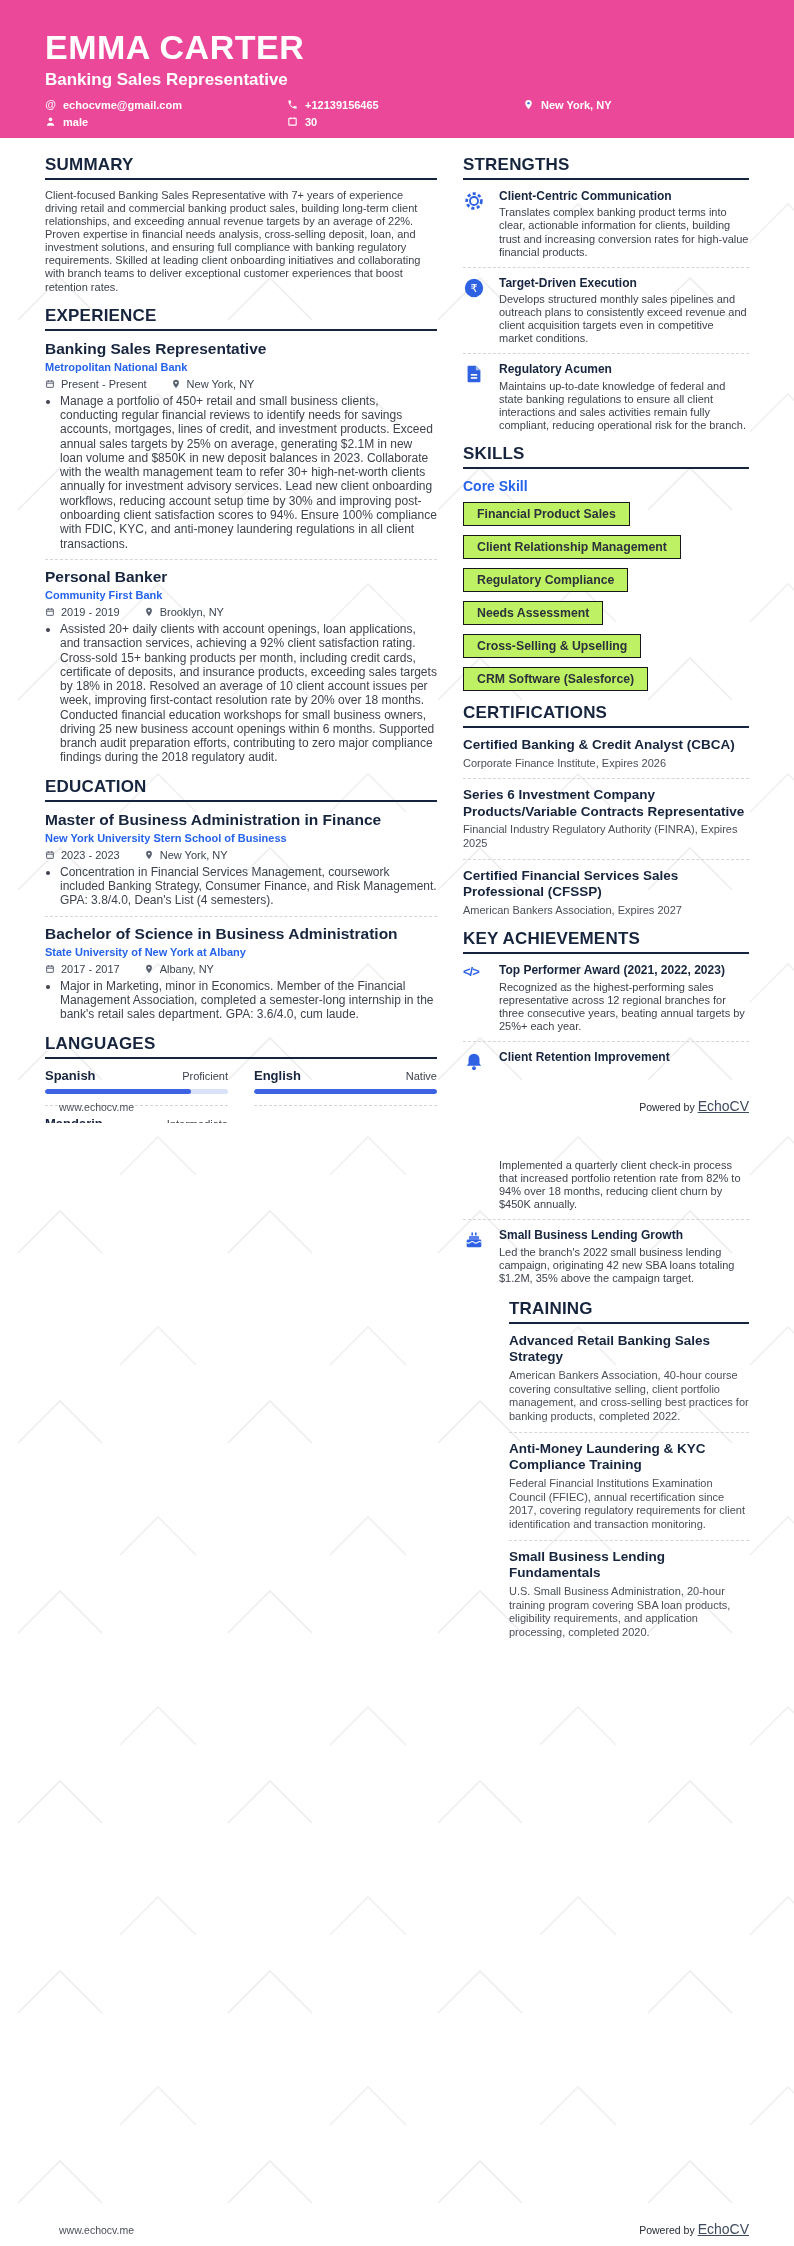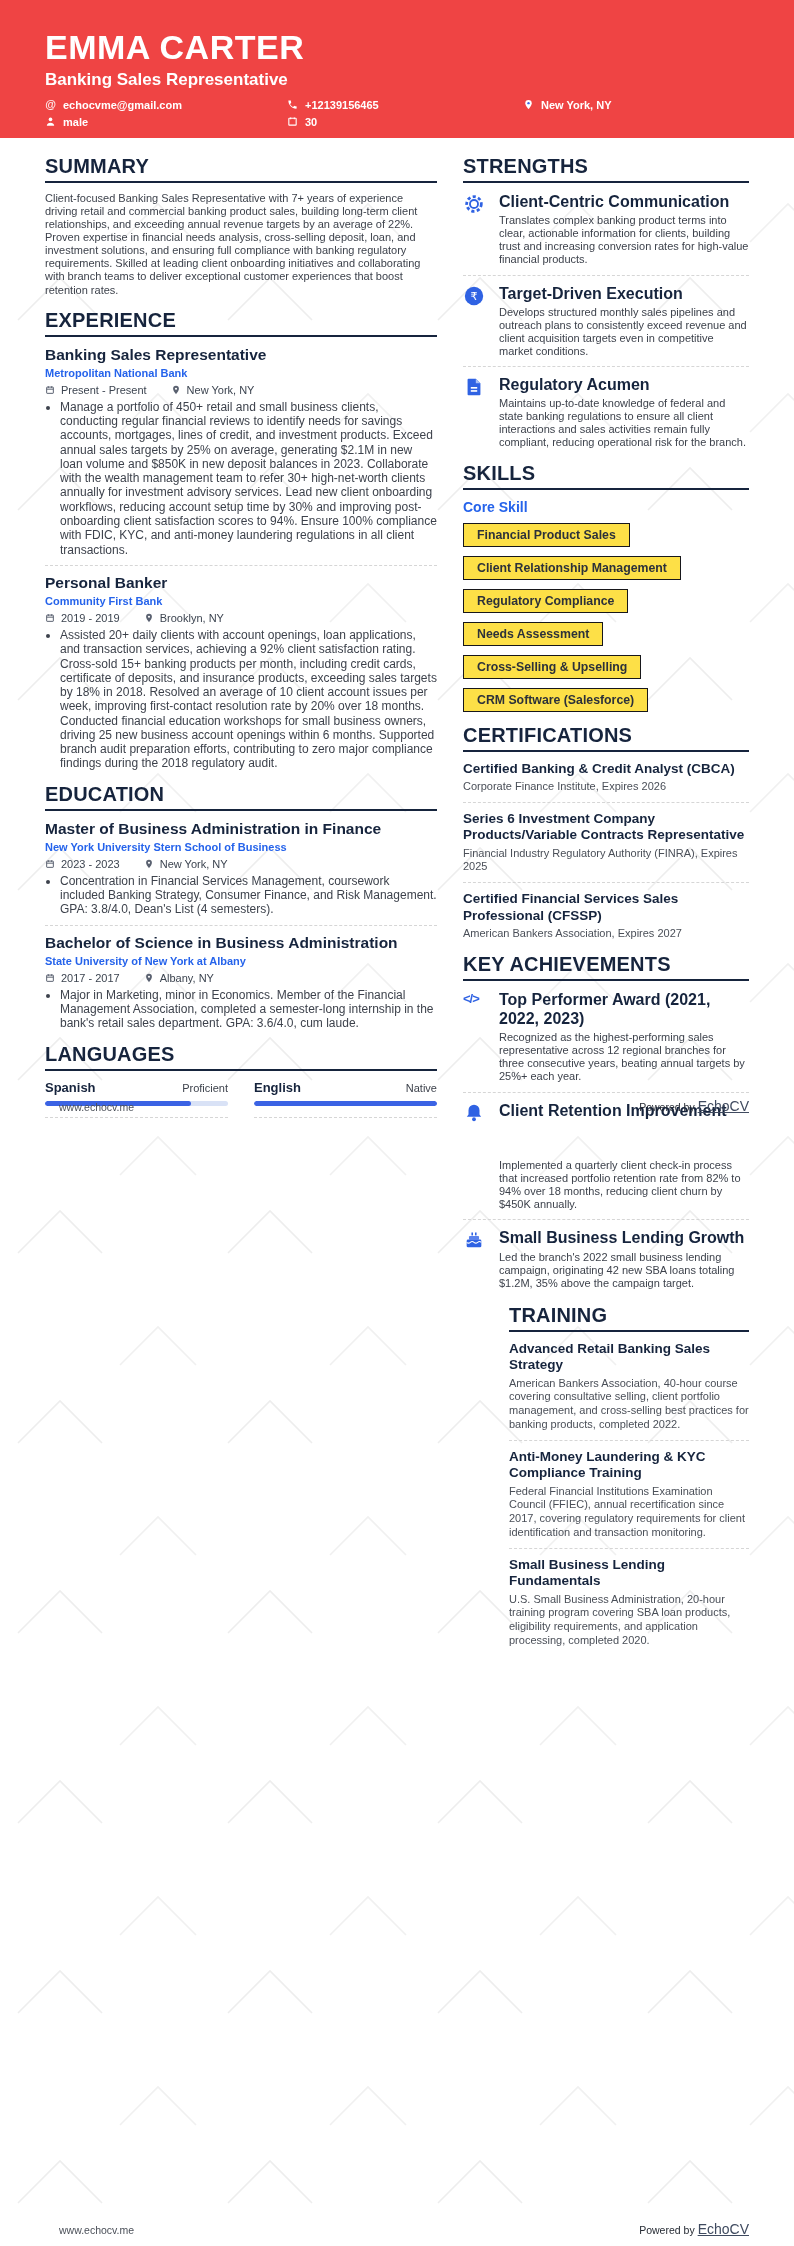--- a/index.html
+++ b/index.html
@@ -13,21 +13,21 @@
     width: 794px; height: 1123px;
     position: relative;
     background: #ffffff;
     overflow: hidden;
   }
   .watermark { position: absolute; inset: 0; z-index: 0; pointer-events: none; }
   .page-inner { position: relative; z-index: 1; height: 100%; }
 
   
   .hero {
-    background: #ef4444;
+    background: #ec4899;
     color: #fff;
     height: 138px;
     padding: 30px 45px 0 45px;
   }
   .hero h1 {
     font-size: 34px; font-weight: 800; letter-spacing: 0.5px;
     line-height: 1.05;
   }
   .hero-subtitle { font-size: 17px; font-weight: 700; margin-top: 4px; }
   .contact-grid {
@@ -41,21 +41,21 @@
   .cicon { width: 11px; height: 11px; flex: none; display: inline-flex; align-items: center; justify-content: center; }
   .cicon svg { width: 11px; height: 11px; display: block; }
   .at-glyph { font-size: 11px; font-weight: 700; line-height: 1; opacity: .9; }
 
   
   .cols { display: flex; gap: 26px; padding: 17px 45px 0 45px; }
   .col-left { width: 392px; flex: none; }
   .col-right { width: 286px; flex: none; }
 
   .sec {
-    font-size: 20px; font-weight: 800; color: #16243d;
+    font-size: 17px; font-weight: 800; color: #16243d;
     letter-spacing: 0.2px;
     border-bottom: 2.5px solid #16243d;
     padding-bottom: 3px; margin-bottom: 9px;
   }
   .section { margin-bottom: 12px; }
   .txt { font-size: 11px; line-height: 1.19; color: #3d424c; }
   .dashed { border-top: 1px dashed #d6d6d6; margin: 8px 0; }
 
   
   .job-title { font-size: 15.5px; font-weight: 600; color: #16243d; line-height: 1.2; margin-bottom: 3px; }
@@ -74,30 +74,30 @@
   .lang-bar { height: 5px; border-radius: 3px; background: #d9e2f6; margin-top: 6px; overflow: hidden; }
   .lang-fill { height: 100%; border-radius: 3px; background: #3b63e4; }
   .lang-dash { border-top: 1px dashed #d6d6d6; margin-top: 11px; margin-bottom: 10px; }
 
   
   .s-item { display: flex; gap: 12px; }
   .s-icon { width: 24px; flex: none; padding-top: 1px; color: #2f62e3; }
   .s-icon svg { width: 22px; height: 22px; display: block; }
   .code-glyph { font-size: 13px; font-weight: 700; color: #2f62e3; letter-spacing: -1px; }
   .s-body { flex: 1; }
-  .s-title { font-size: 16px; font-weight: 700; color: #16243d; line-height: 1.2; margin-bottom: 3px; }
+  .s-title { font-size: 12px; font-weight: 700; color: #16243d; line-height: 1.2; margin-bottom: 3px; }
 
   
   .group-label { font-size: 14px; font-weight: 800; color: #2563eb; margin-bottom: 8px; }
   .chip {
     display: table;
     border: 1.4px solid #17171b;
     padding: 4px 13px;
     font-size: 12.3px; font-weight: 700; color: #2c313a;
-    background: #fde047;
+    background: #bef264;
     margin-bottom: 9px;
   }
 
   
   .cert-title { font-size: 13.5px; font-weight: 700; color: #16243d; line-height: 1.22; margin-bottom: 3px; }
   .cert-issuer { font-size: 11px; line-height: 1.25; color: #4a4f58; }
 
   
   .foot {
     position: absolute; left: 59px; right: 45px; bottom: 9px;

